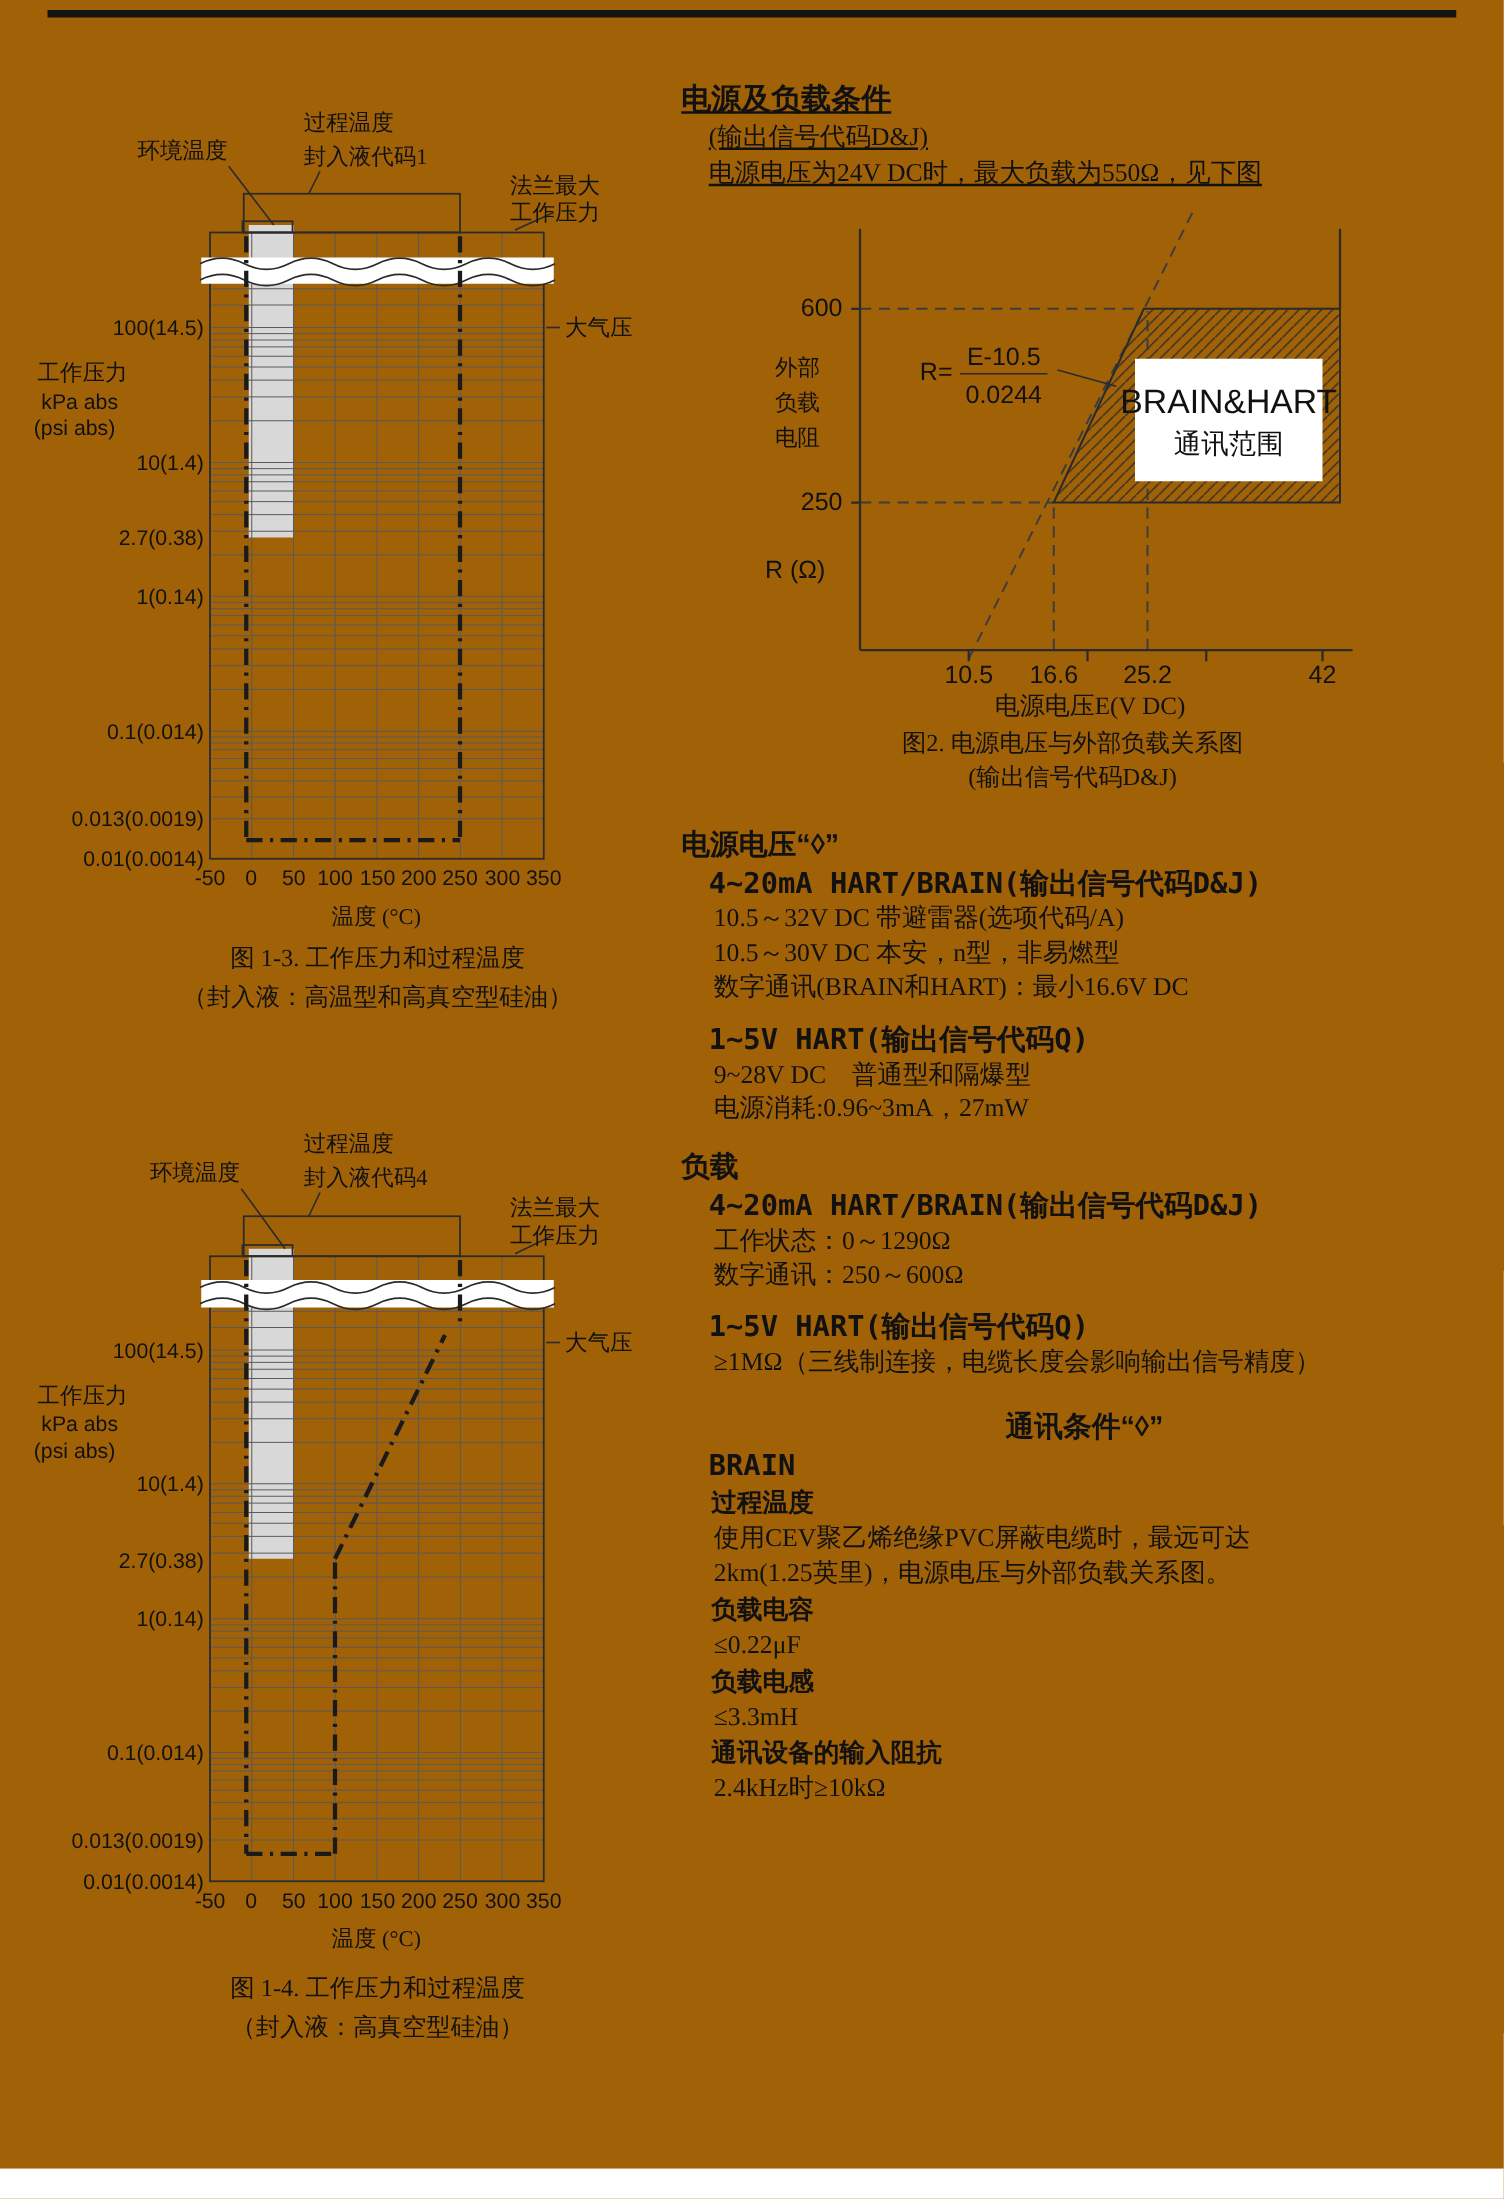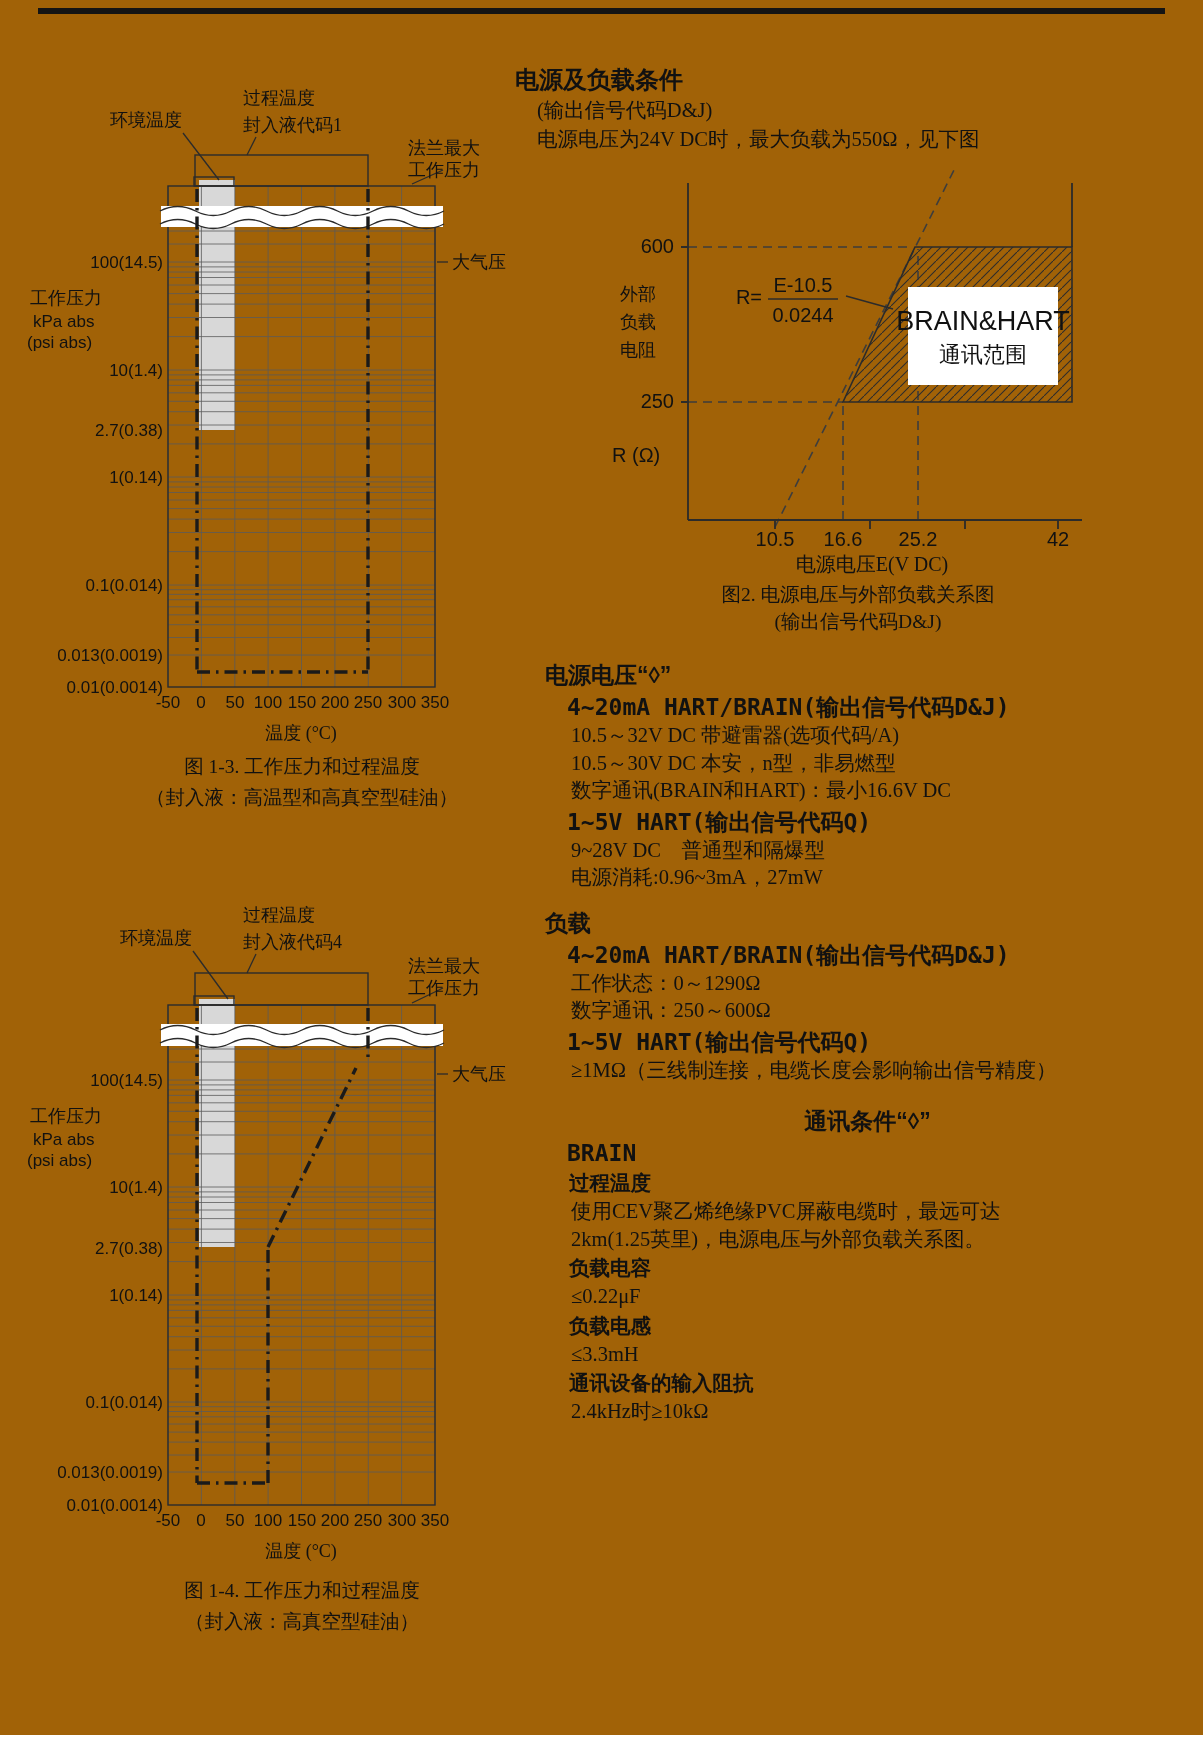--- a/index.html
+++ b/index.html
@@ -16,28 +16,28 @@
   .dashed{stroke:#3d3d3d;stroke-width:1.6;fill:none;stroke-dasharray:9 6;}
   .leader{stroke:#2b2b2b;stroke-width:1.3;fill:none;}
   .axis{stroke:#2b2b2b;stroke-width:1.8;fill:none;}
   .num{font-family:"Liberation Sans",sans-serif;font-size:17px;fill:#111;}
   .cjk{font-family:"Liberation Serif",serif;font-size:18px;fill:#111;}
   .cap{font-family:"Liberation Serif",serif;font-size:19.5px;fill:#111;}
   .big{font-family:"Liberation Sans",sans-serif;font-size:27px;fill:#111;}
   .mid{font-family:"Liberation Serif",serif;font-size:22px;fill:#111;}
   .f20{font-size:20px;}
   
-  #intro{position:absolute;left:515px;top:64px;width:620px;}
+  #intro{position:absolute;left:545px;top:64px;width:620px;text-decoration:underline;}
   .intro-title{font-family:"Liberation Sans",sans-serif;font-weight:bold;font-size:24px;line-height:32px;}
   .intro-sub,.intro-desc{font-size:20.5px;line-height:29px;margin-left:22px;white-space:nowrap;}
   #specs{position:absolute;left:545px;top:660px;width:645px;}
   .spec-h{font-family:"Liberation Sans",sans-serif;font-weight:bold;font-size:23px;line-height:30px;margin:10px 0 2px 0;}
   .spec-h.first{margin-top:0;}
   .spec-mono{font-family:"DejaVu Sans Mono",monospace;font-weight:bold;font-size:23px;line-height:30px;margin:2px 0 0 22px;white-space:nowrap;}
-  .spec-mono.gap{margin-top:2px;}
+  .spec-mono.gap{margin-top:12px;}
   .spec-body{font-size:20.5px;line-height:27.5px;margin:0 0 0 26px;white-space:nowrap;}
   .spec-b{font-family:"Liberation Sans",sans-serif;font-weight:bold;font-size:20.5px;line-height:30px;margin:0 0 0 24px;white-space:nowrap;}
   .mt16{margin-top:16px;} .mt22{margin-top:22px;text-align:center;}
 </style>
 </head>
 <body>
 
 <div id="page">
   <div id="rule-top" class="rule"></div>
   <div id="rule-bottom" class="rule"></div>

